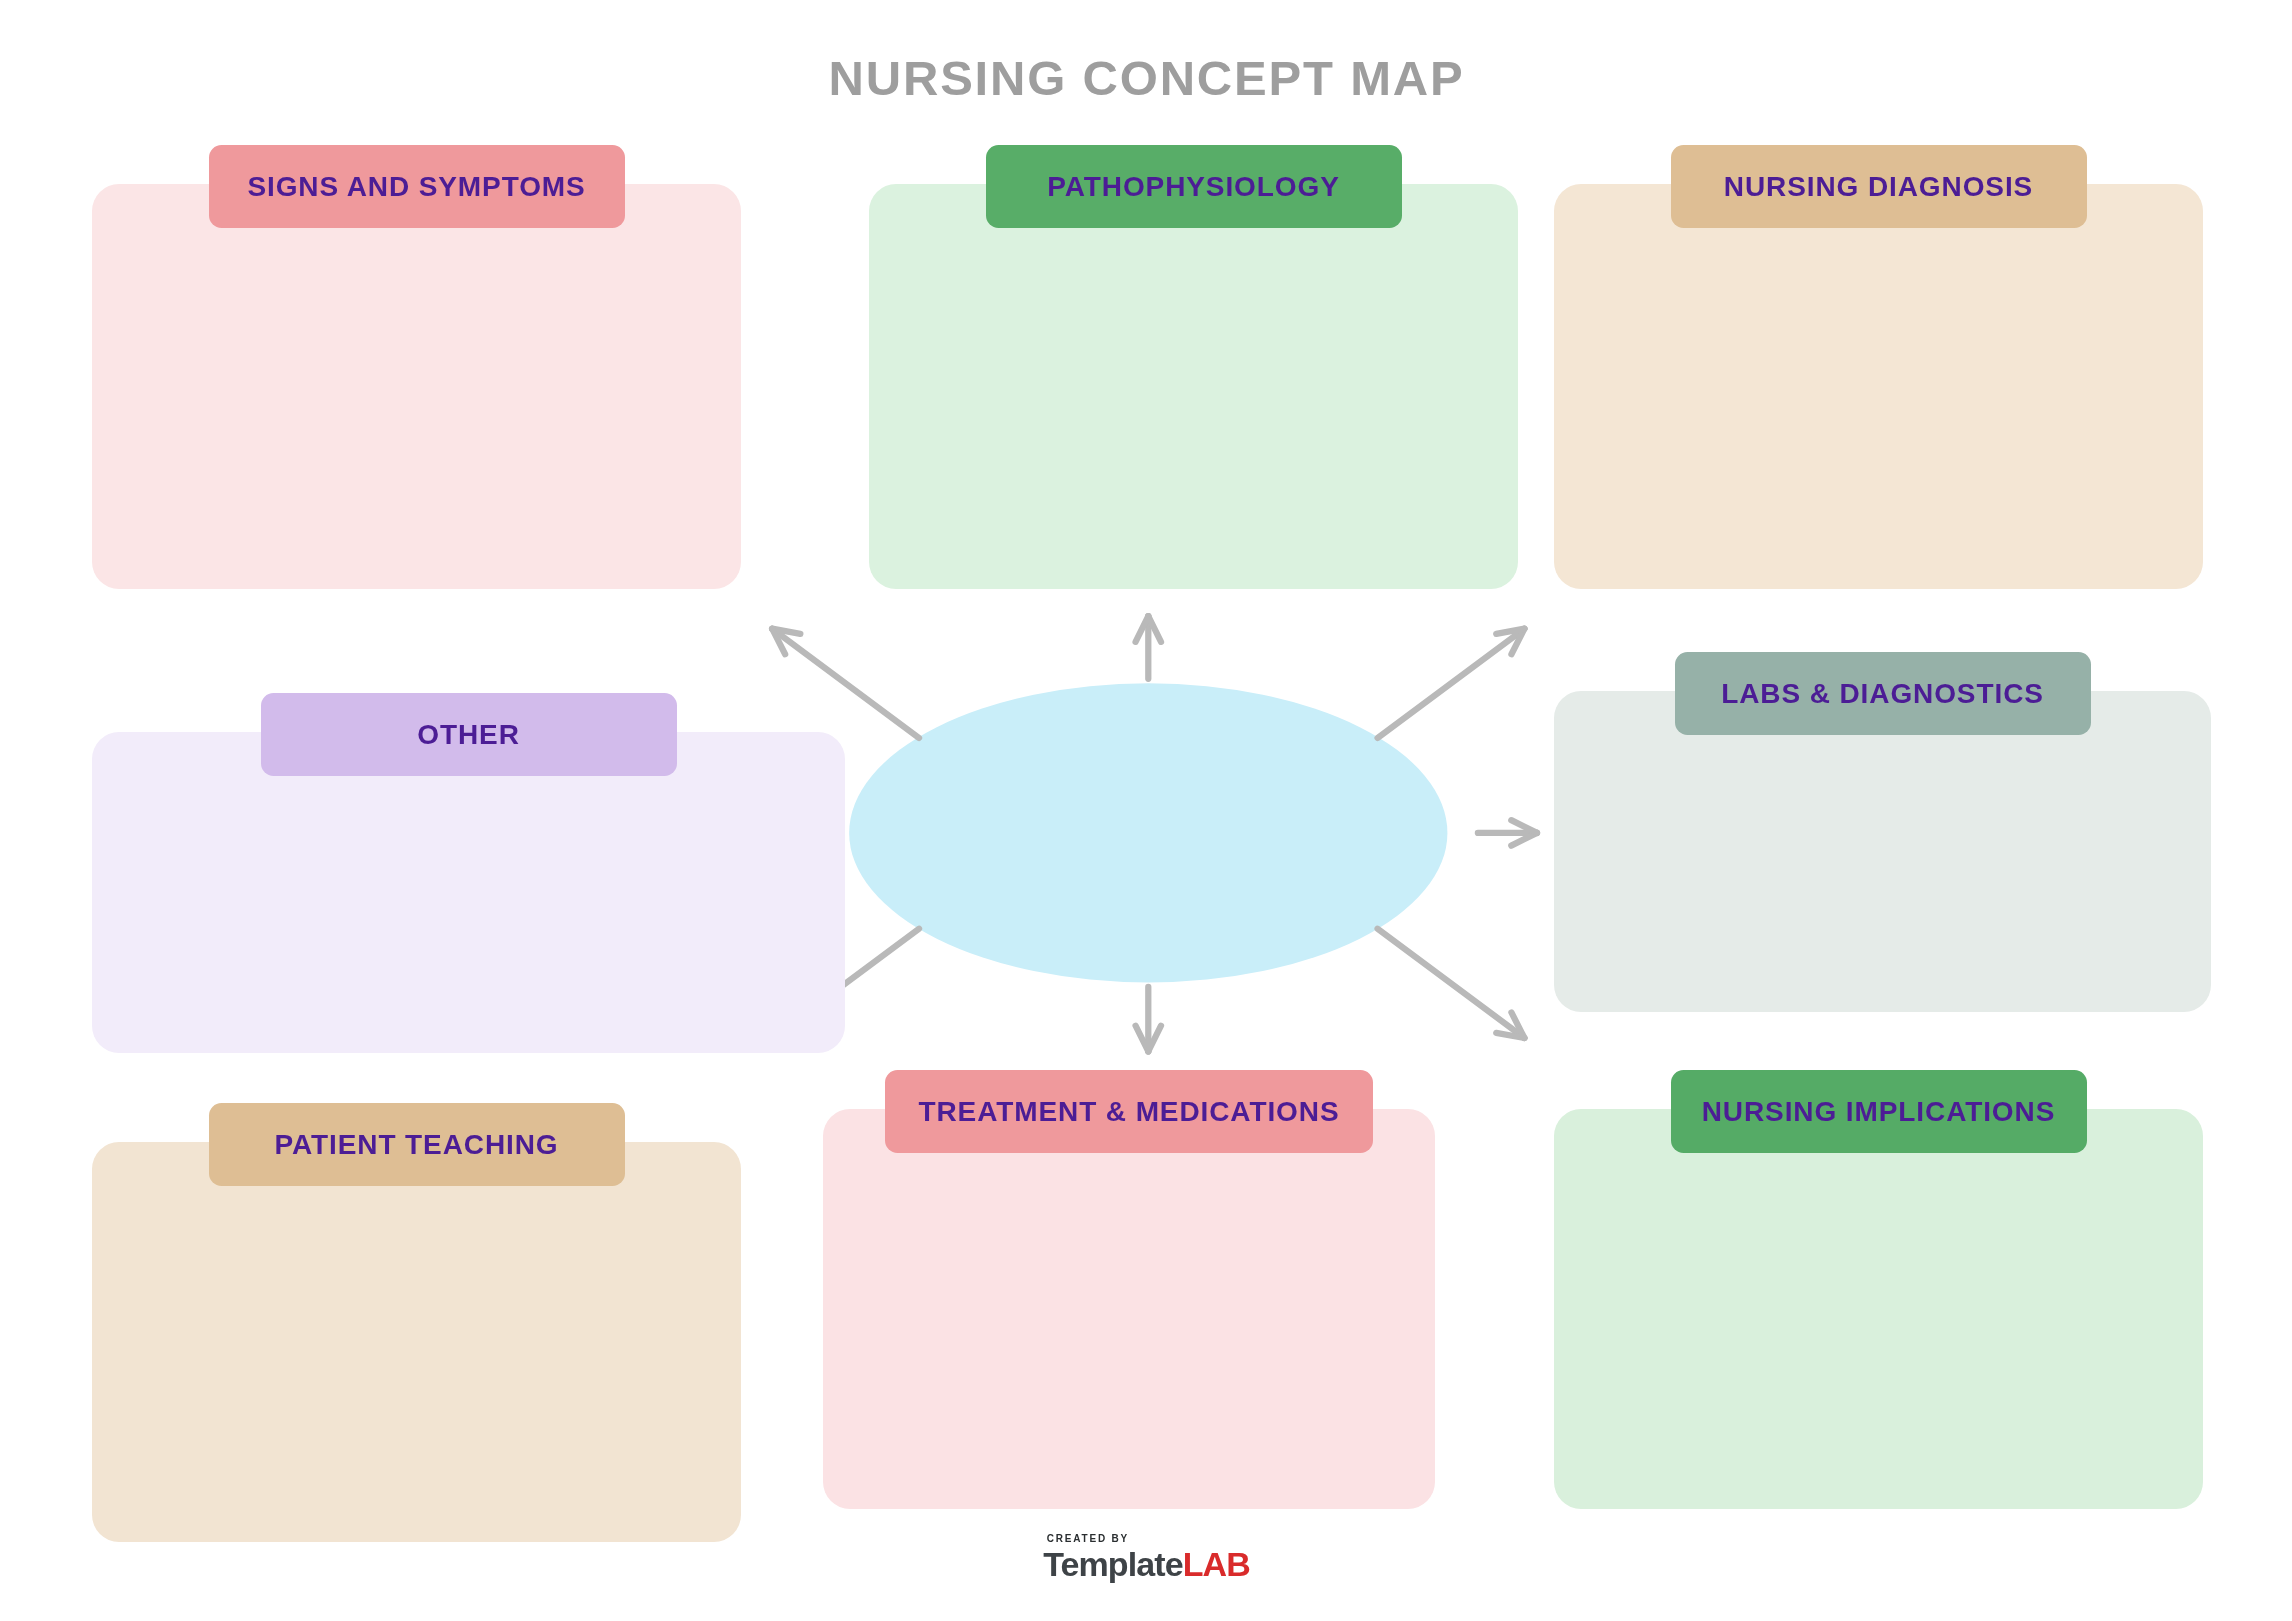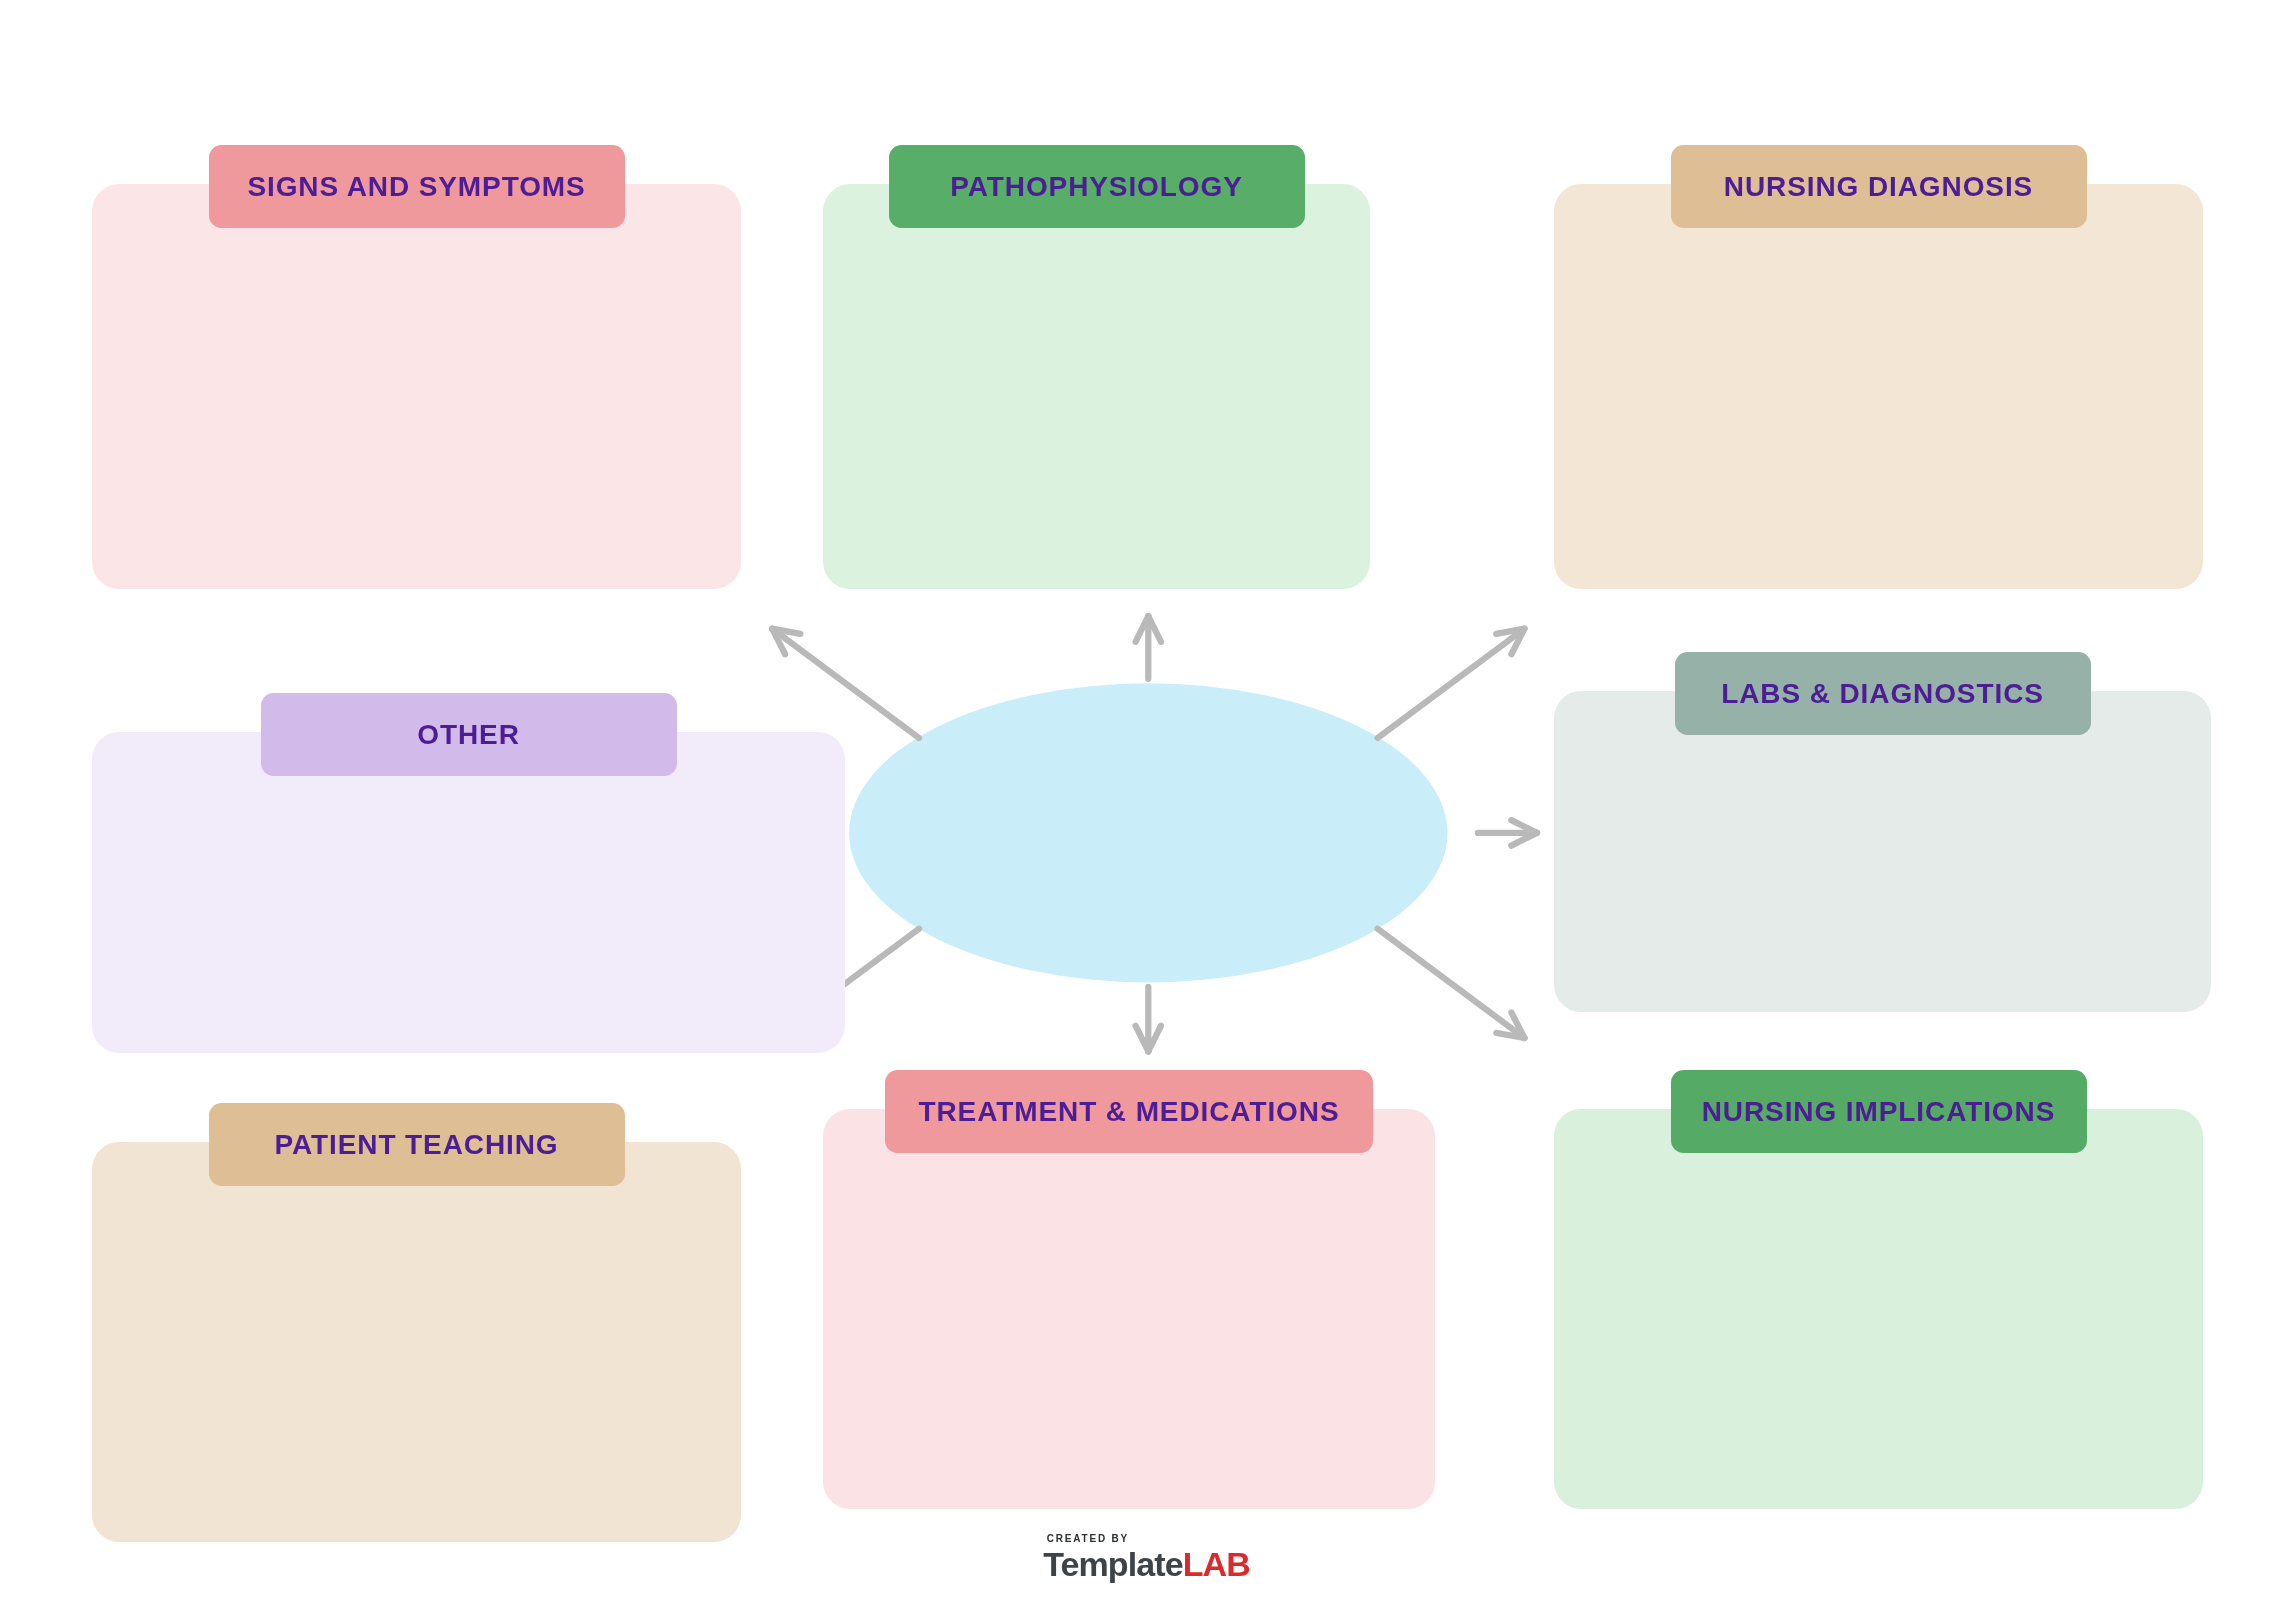--- a/index.html
+++ b/index.html
@@ -26,21 +26,21 @@
     top:-39px;left:50%;
     transform:translateX(-50%);
     width:416px;height:83px;
     border-radius:12.5px;
     display:flex;align-items:center;justify-content:center;
     color:#4c1d95;font-size:28px;font-weight:bold;letter-spacing:0.9px;
     white-space:nowrap;
   }
   .box .hdr.wide{width:488px;}
   .b1{left:92px;top:184px;width:649px;height:405px;}
-  .b2{left:823px;top:184px;width:547px;height:405px;}
+  .b2{left:869px;top:184px;width:649px;height:405px;}
   .b3{left:1554px;top:184px;width:649px;height:405px;}
   .b4{left:92px;top:732px;width:753px;height:321px;text-align:right;}
   .b5{left:1554px;top:691px;width:649px;height:321px;padding-left:8px;}
   .b6{left:92px;top:1142px;width:649px;height:400px;}
   .b7{left:823px;top:1109px;width:612px;height:400px;}
   .b8{left:1554px;top:1109px;width:649px;height:400px;}
   .footer{
     position:absolute;left:50%;top:1533px;
     transform:translateX(-50%);
     text-align:left;
@@ -51,20 +51,21 @@
   }
   .brand{font-size:34px;font-weight:bold;letter-spacing:-0.9px;line-height:38px;}
   .brand .nm{color:#3E4347;}
   .brand .sfx{color:#D92B2B;}
 </style>
 </head>
 <body>
 
 <div class="canvas">
 
+  <div class="page-title" style="color: rgb(158, 158, 158);">NURSING CONCEPT MAP</div>
 
   <svg class="diagram-svg" viewBox="0 0 2560 1810" xmlns="http://www.w3.org/2000/svg">
     <ellipse cx="1282" cy="930" rx="334" ry="167" fill="#C9EEF9"></ellipse>
     <g id="arrowLayer" class="arrow-layer" stroke="#B9B9B9">
         <g>
           <line x1="1282" y1="758" x2="1282" y2="688"></line>
           <line x1="1282" y1="688" x2="1296.2063394228967" y2="716.6736799208168"></line>
           <line x1="1282" y1="688" x2="1267.7936605771033" y2="716.6736799208168"></line>
         </g>
         <g>

